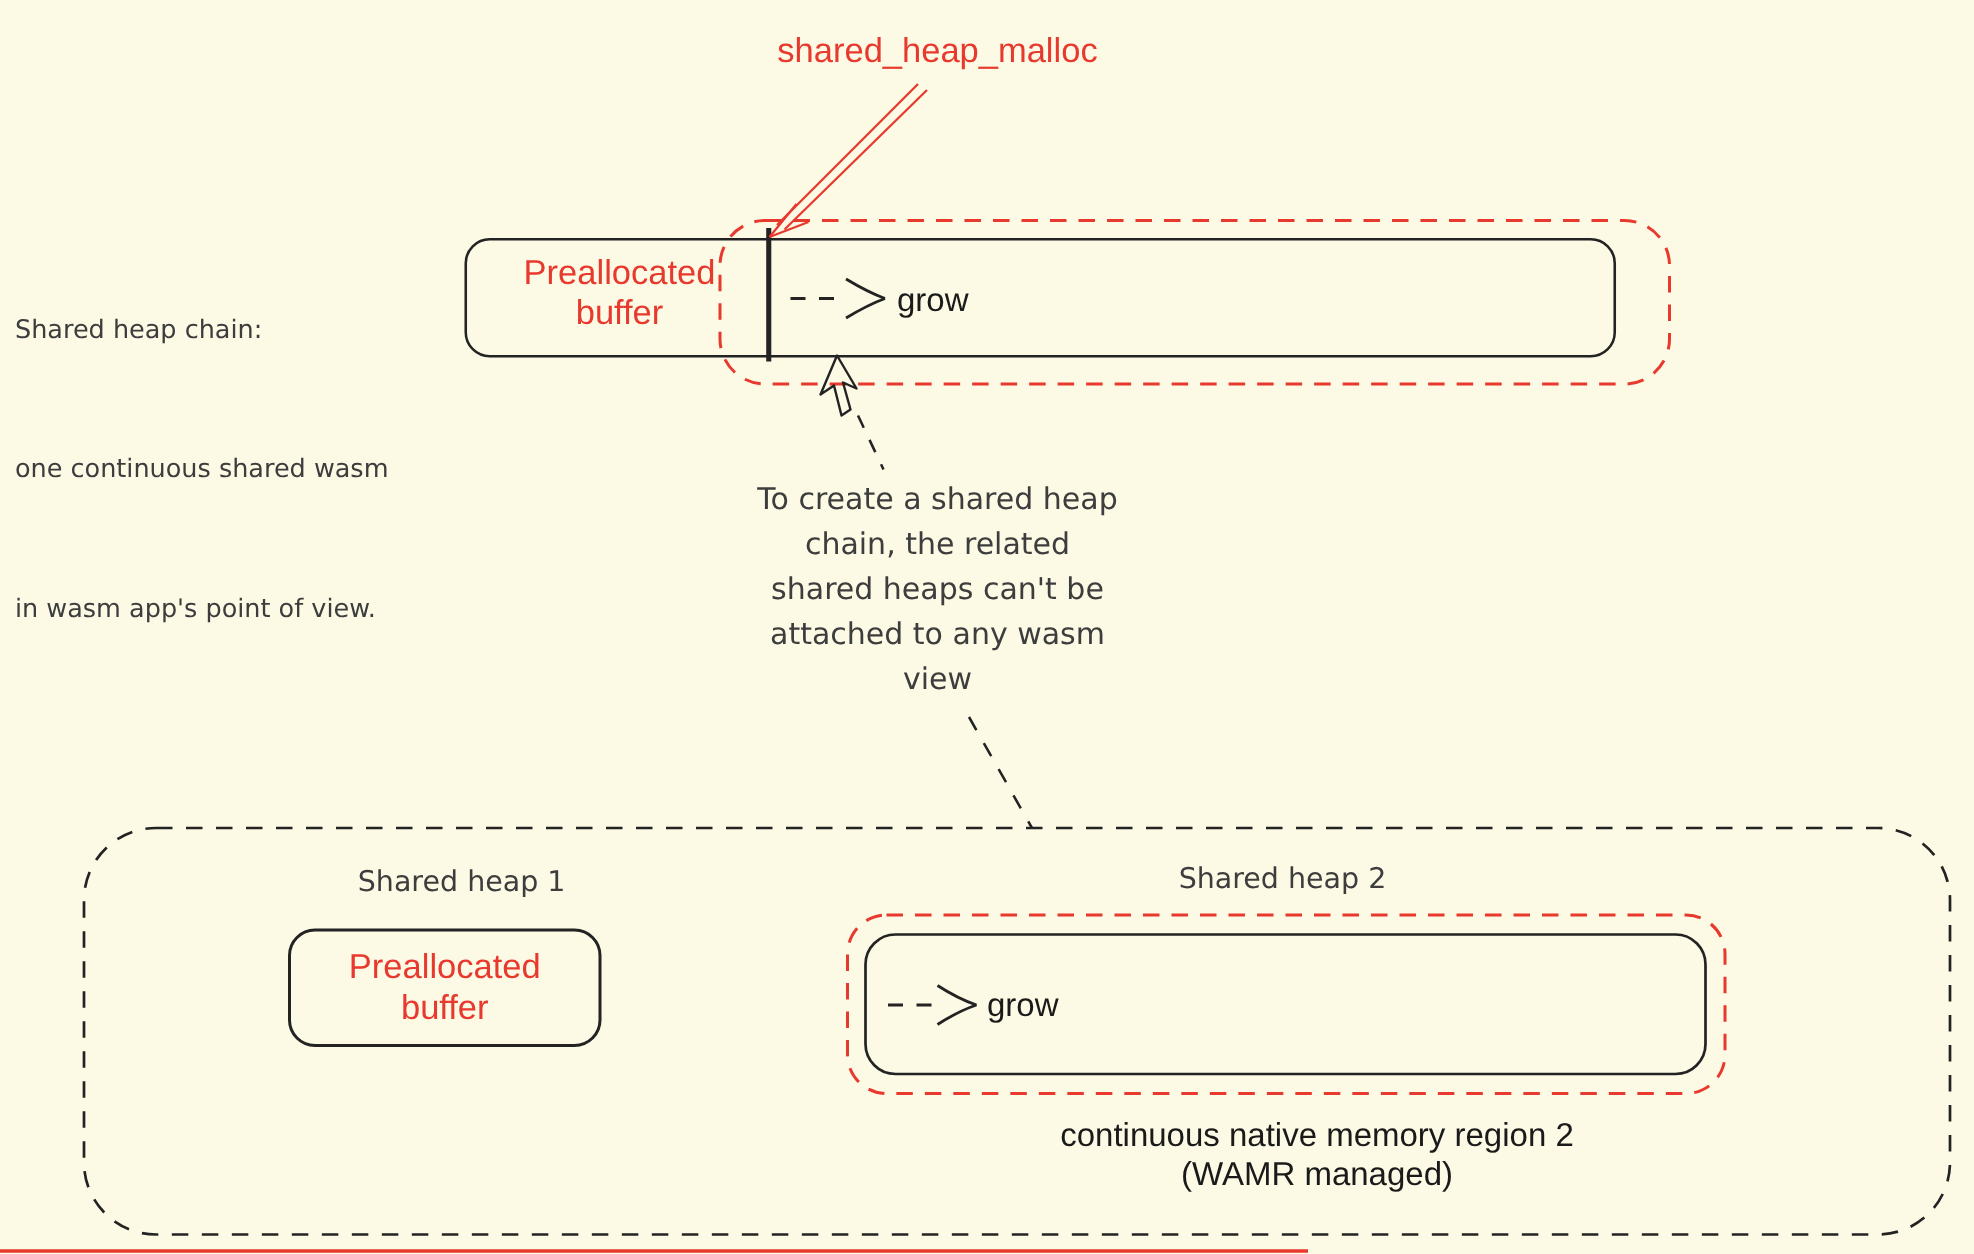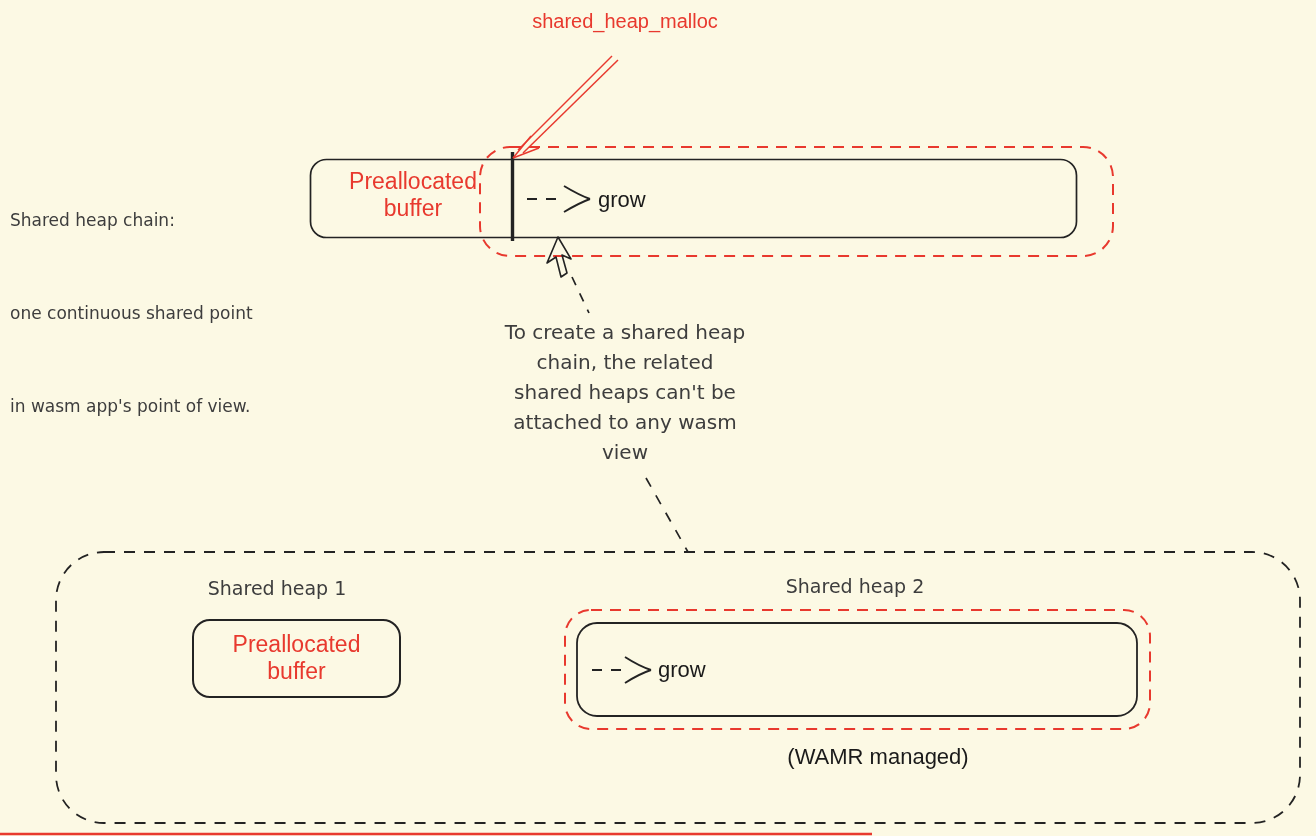--- a/index.html
+++ b/index.html
@@ -10,25 +10,25 @@
   #stage{position:relative;width:1316px;height:836px;background:var(--bg);overflow:hidden;}
   #shapes{position:absolute;left:0;top:0;width:1316px;height:836px;}
   .sk-ink{stroke:var(--ink);fill:none;}
   .sk-red{stroke:var(--red);fill:none;}
   .txt{position:absolute;white-space:pre;}
   .hand{font-family:"DejaVu Sans",sans-serif;color:var(--note);}
   .plain{font-family:"Liberation Sans",sans-serif;color:#1a1a1a;text-align:right;}
   .red-label{color:var(--red);}
   .center{text-align:center;white-space:normal;}
   .note-left{left:10px;top:143px;font-size:17px;line-height:31px;}
-  .malloc{left:500px;top:10px;width:250px;font-size:20px;text-align:center;}
+  .malloc{left:500px;top:20px;width:250px;font-size:23px;text-align:center;}
   .prealloc-bar{left:318px;top:168px;width:190px;font-size:23px;line-height:27px;}
   .grow-top{left:598px;top:187px;font-size:22px;}
   .note-mid{left:470px;top:317px;width:310px;font-size:20px;line-height:30px;}
-  .h1-title{left:177px;top:577px;width:200px;font-size:19px;}
+  .h1-title{left:177px;top:577px;width:200px;font-size:19px;text-align:right;}
   .h1-box{left:196px;top:631px;width:201px;font-size:23px;line-height:27px;}
   .h1-cap{left:111px;top:719px;width:360px;font-size:22px;line-height:26px;}
   .h2-title{left:755px;top:575px;width:200px;font-size:19px;}
   .grow-bot{left:658px;top:657px;font-size:22px;}
   .h2-cap{left:688px;top:744px;width:380px;font-size:22px;line-height:26px;}
 </style>
 </head>
 <body>
 
 <div id="stage">
@@ -72,21 +72,21 @@
       <line x1="592" y1="670" x2="624" y2="670" stroke-dasharray="10 9"></line>
       <path d="M625,657 Q639,666 651,670"></path>
       <path d="M625,683 Q639,674 651,670"></path>
     </g>
 
     <line class="sk-red" x1="0" y1="834" x2="872" y2="834" stroke-width="2.4"></line>
   </svg>
 
   <div class="txt hand note-left">
     <div>Shared heap chain:</div>
-    <div>one continuous shared point</div>
+    <div>one continuous shared wasm</div>
     <div>in wasm app's point of view.</div>
   </div>
 
   <div class="txt plain red-label malloc center">shared_heap_malloc</div>
 
   <div class="txt plain red-label prealloc-bar center">
     <div>Preallocated</div>
     <div>buffer</div>
   </div>
 
@@ -102,16 +102,17 @@
 
   <div class="txt hand h1-title center">Shared heap 1</div>
   <div class="txt plain red-label h1-box center">
     <div>Preallocated</div>
     <div>buffer</div>
   </div>
 
   <div class="txt hand h2-title center">Shared heap 2</div>
   <div class="txt plain grow-bot">grow</div>
   <div class="txt plain h2-cap center">
+    <div>continuous native memory region 2</div>
     <div>(WAMR managed)</div>
   </div>
 
 </div>
 
 </body></html>

